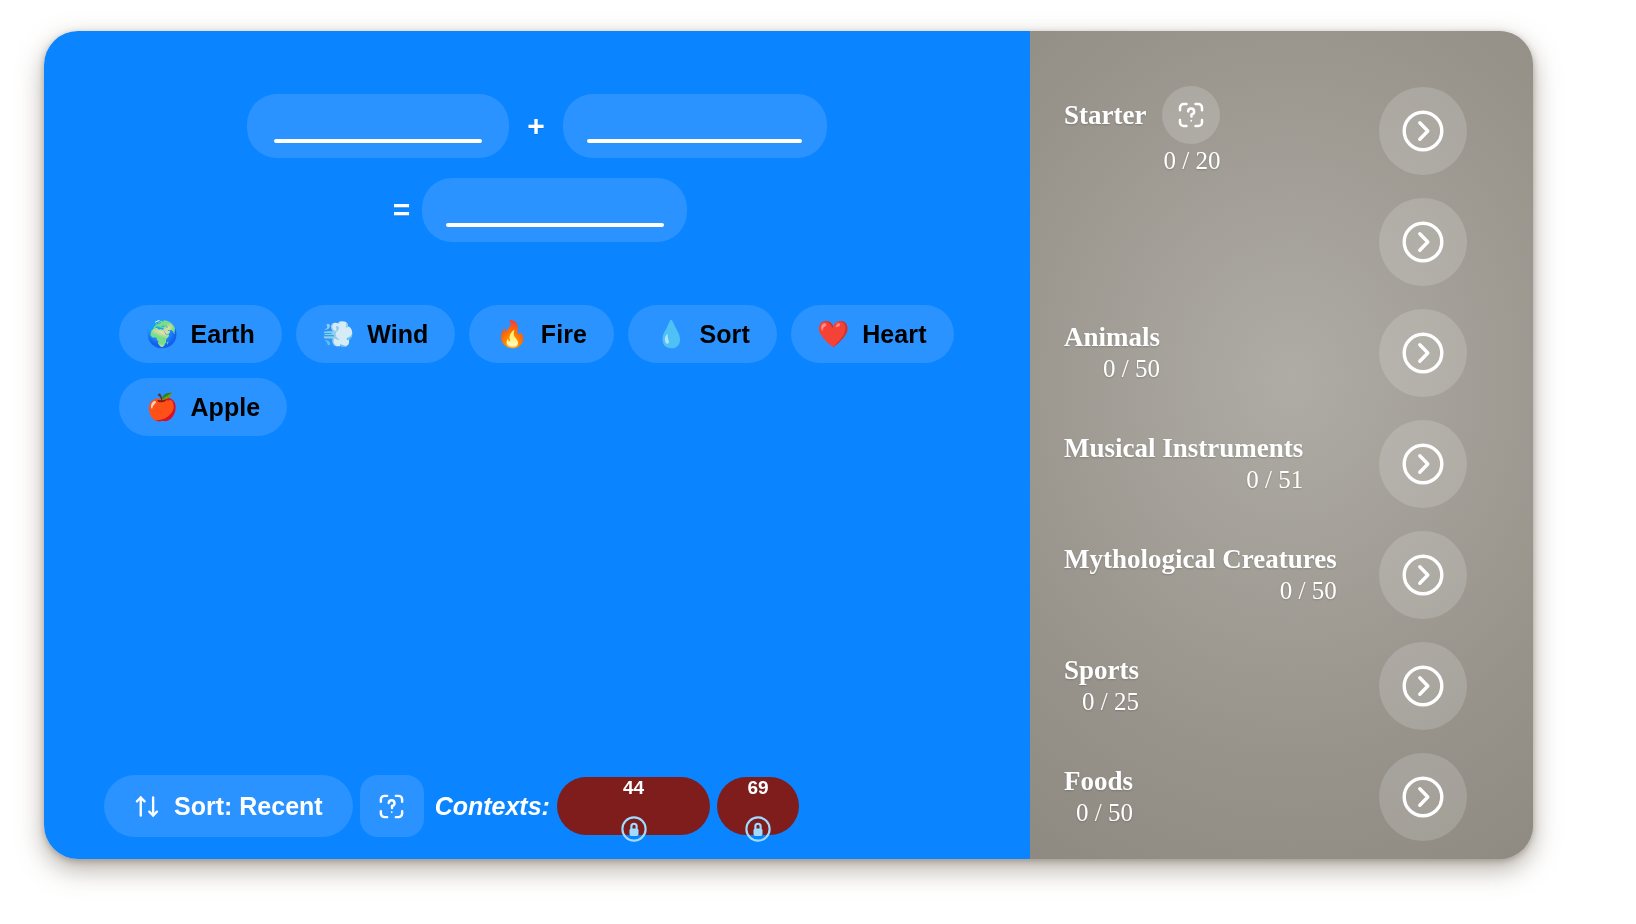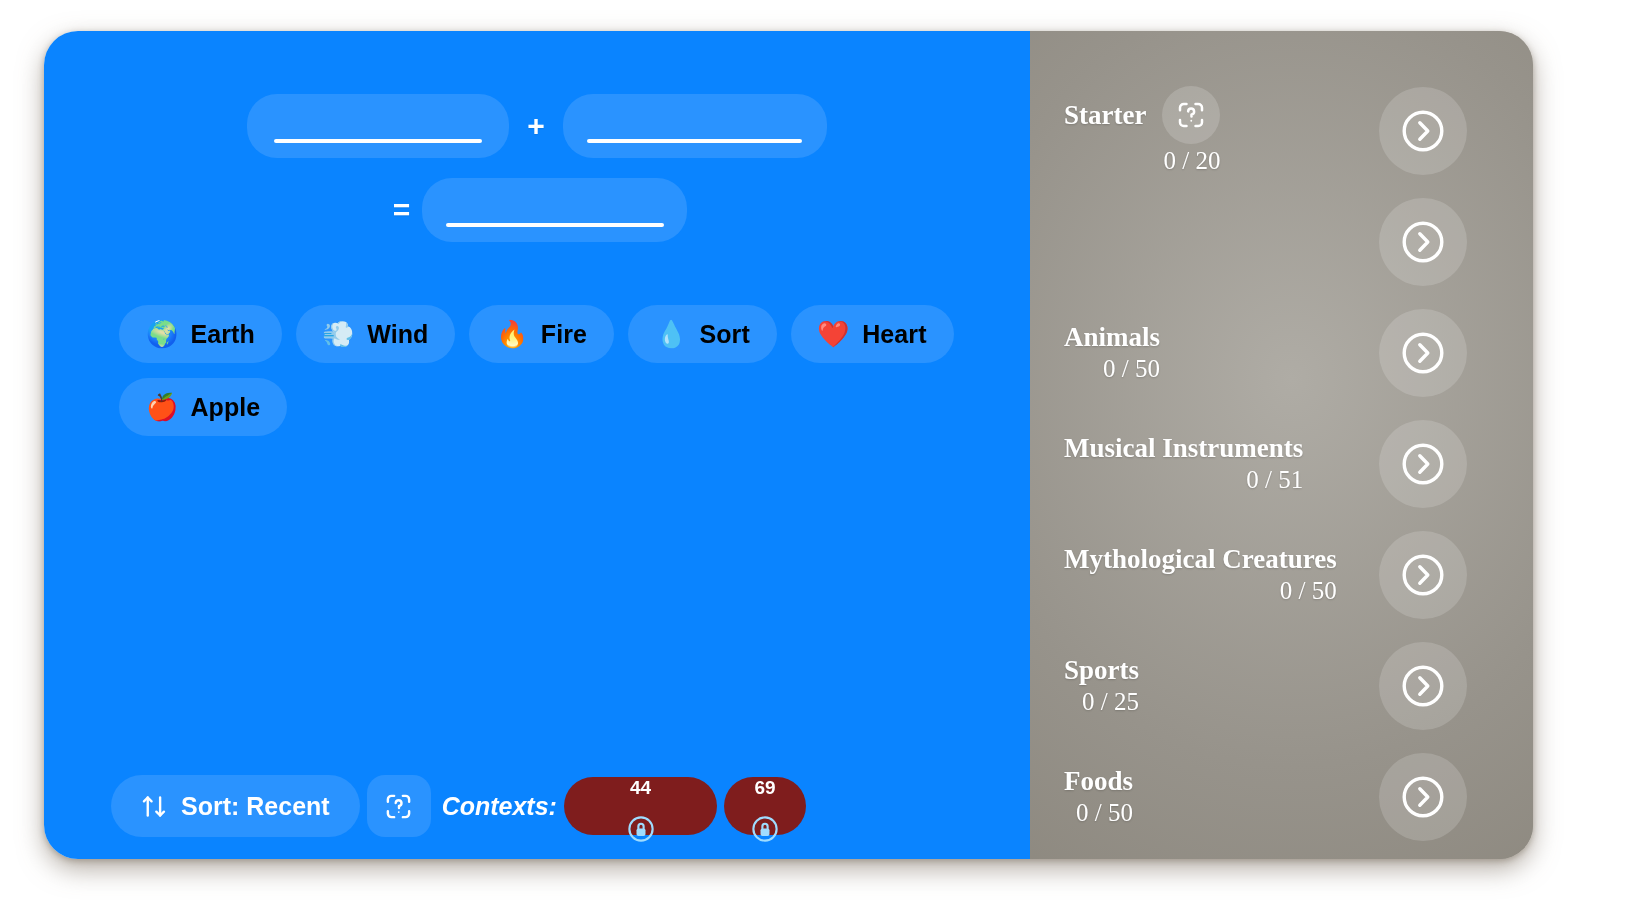--- a/index.html
+++ b/index.html
@@ -68,21 +68,21 @@
     cursor:pointer;
   }
   .chip .emo { font-size:26px; line-height:1; }
   .chip .lbl {
     color:#000000; font-size:25px; font-weight:700; letter-spacing:.1px;
     white-space:nowrap;
   }
 
   
   .toolbar {
-    position:absolute; left:67px; bottom:22px;
+    position:absolute; left:60px; bottom:22px;
     display:flex; align-items:center; gap:7px;
     white-space:nowrap;
   }
   .sortbtn {
     background:#2a93ff; border-radius:32px;
     height:62px; padding:0 30px;
     display:flex; align-items:center; gap:13px; cursor:pointer;
   }
   .sortbtn .lbl { color:#fff; font-size:25px; font-weight:700; }
   .iconbtn {

